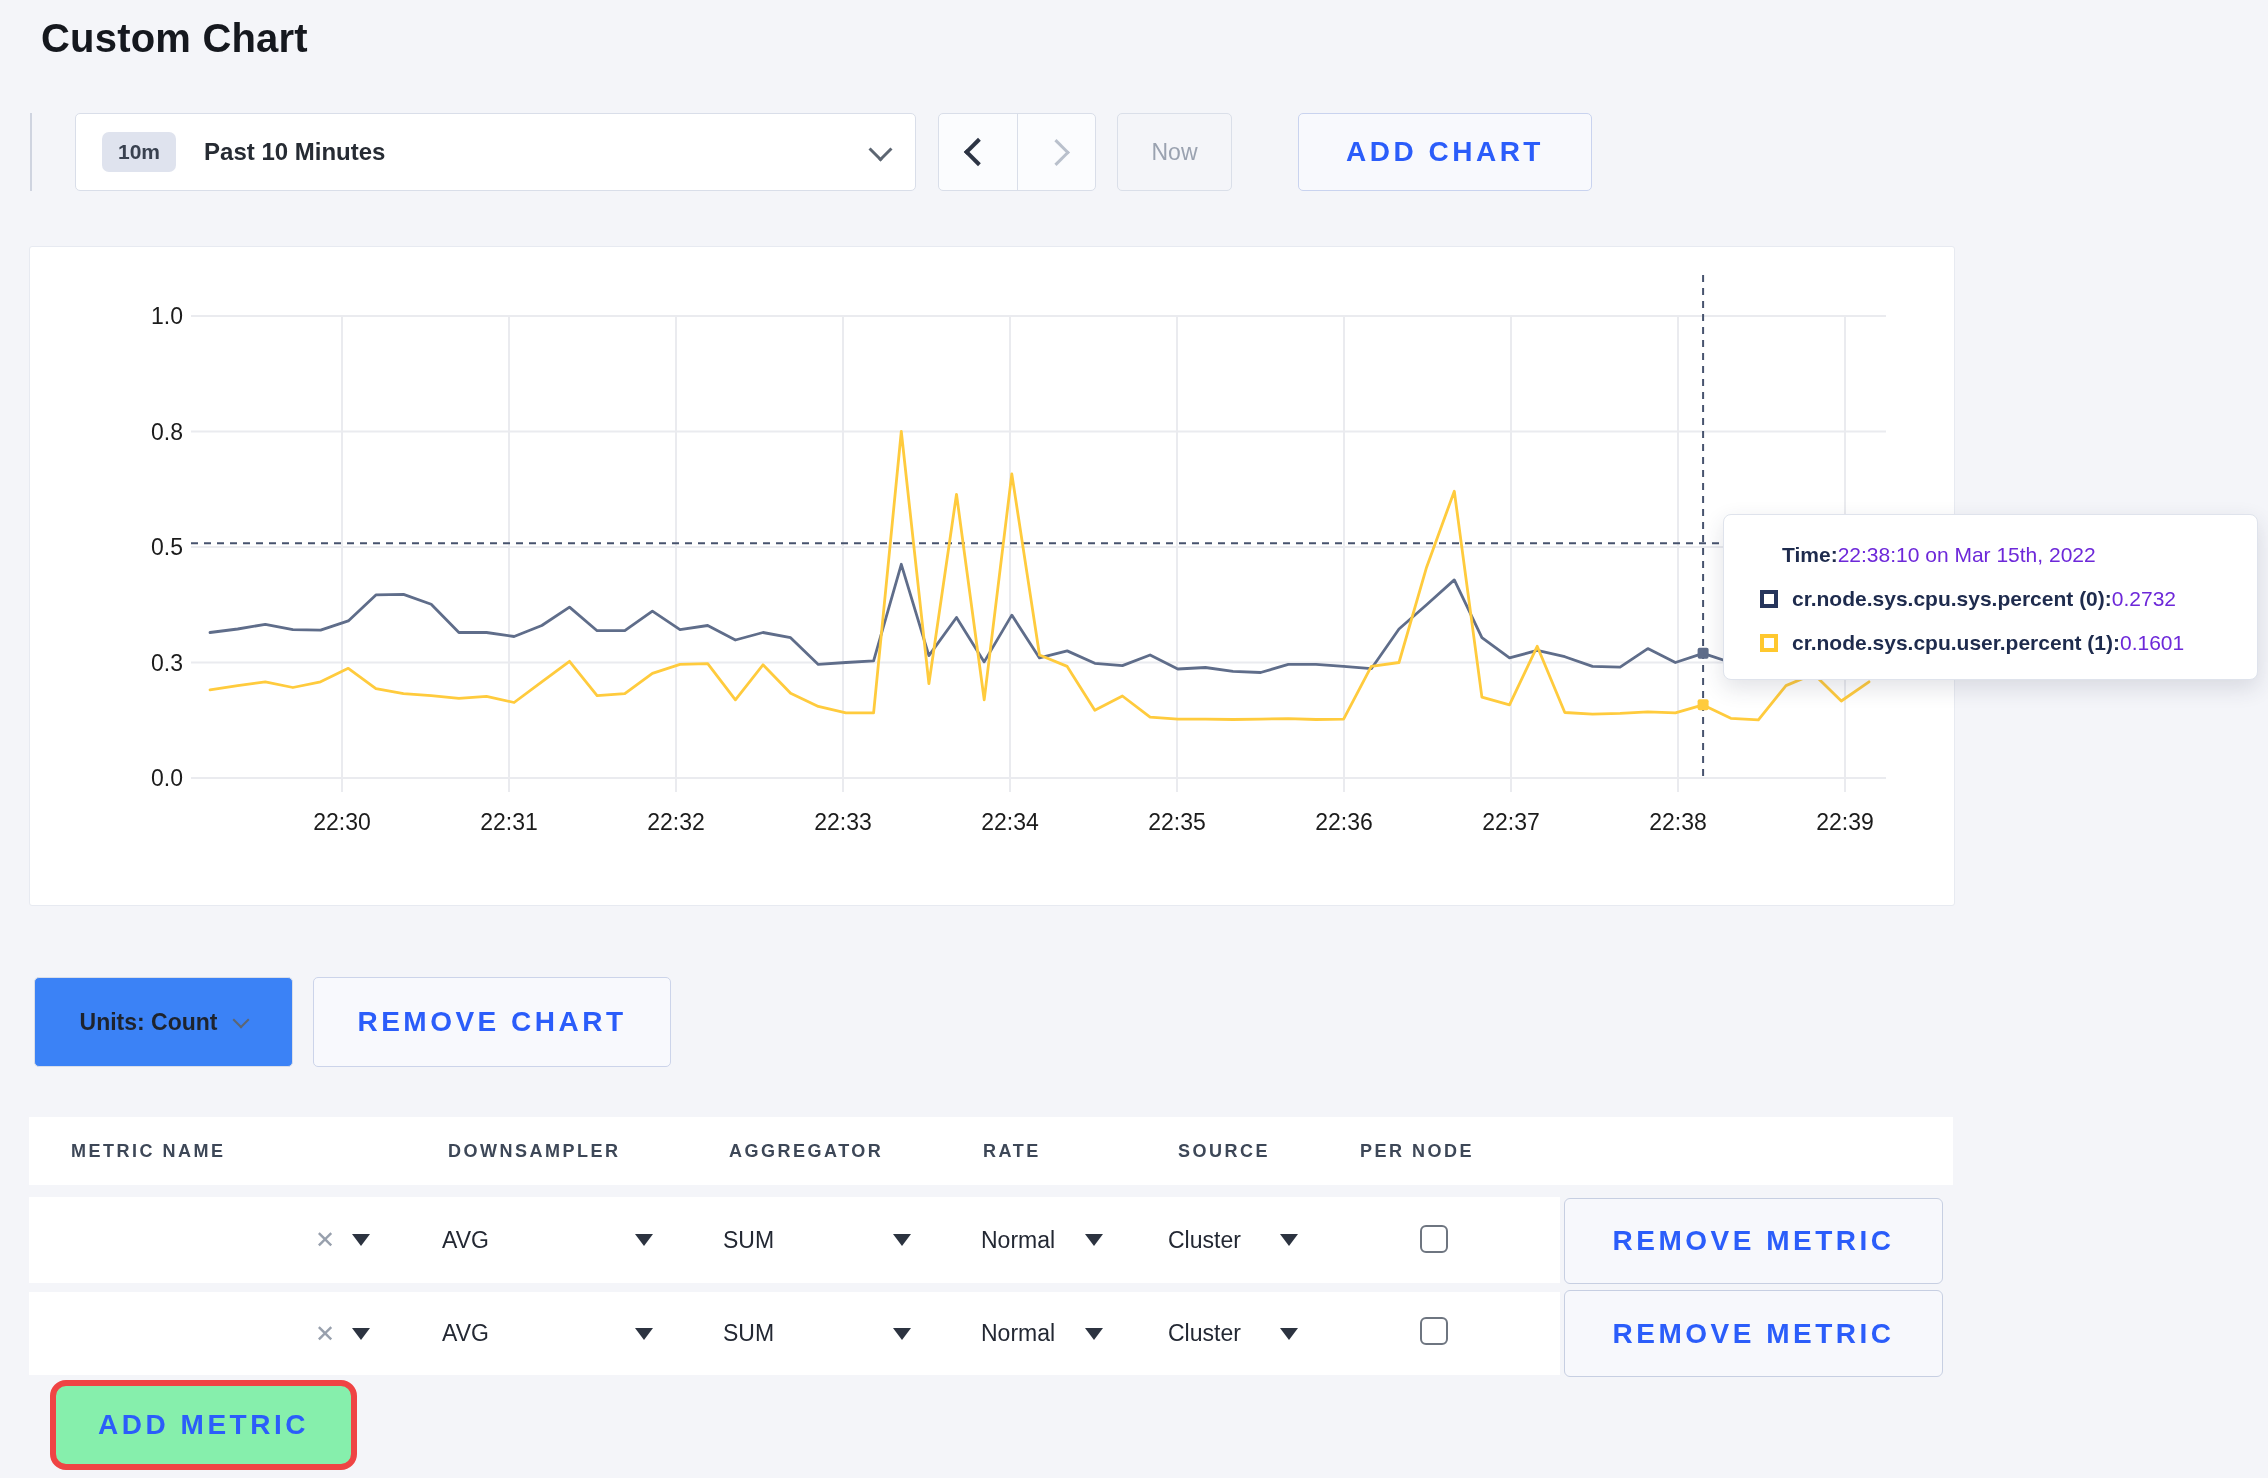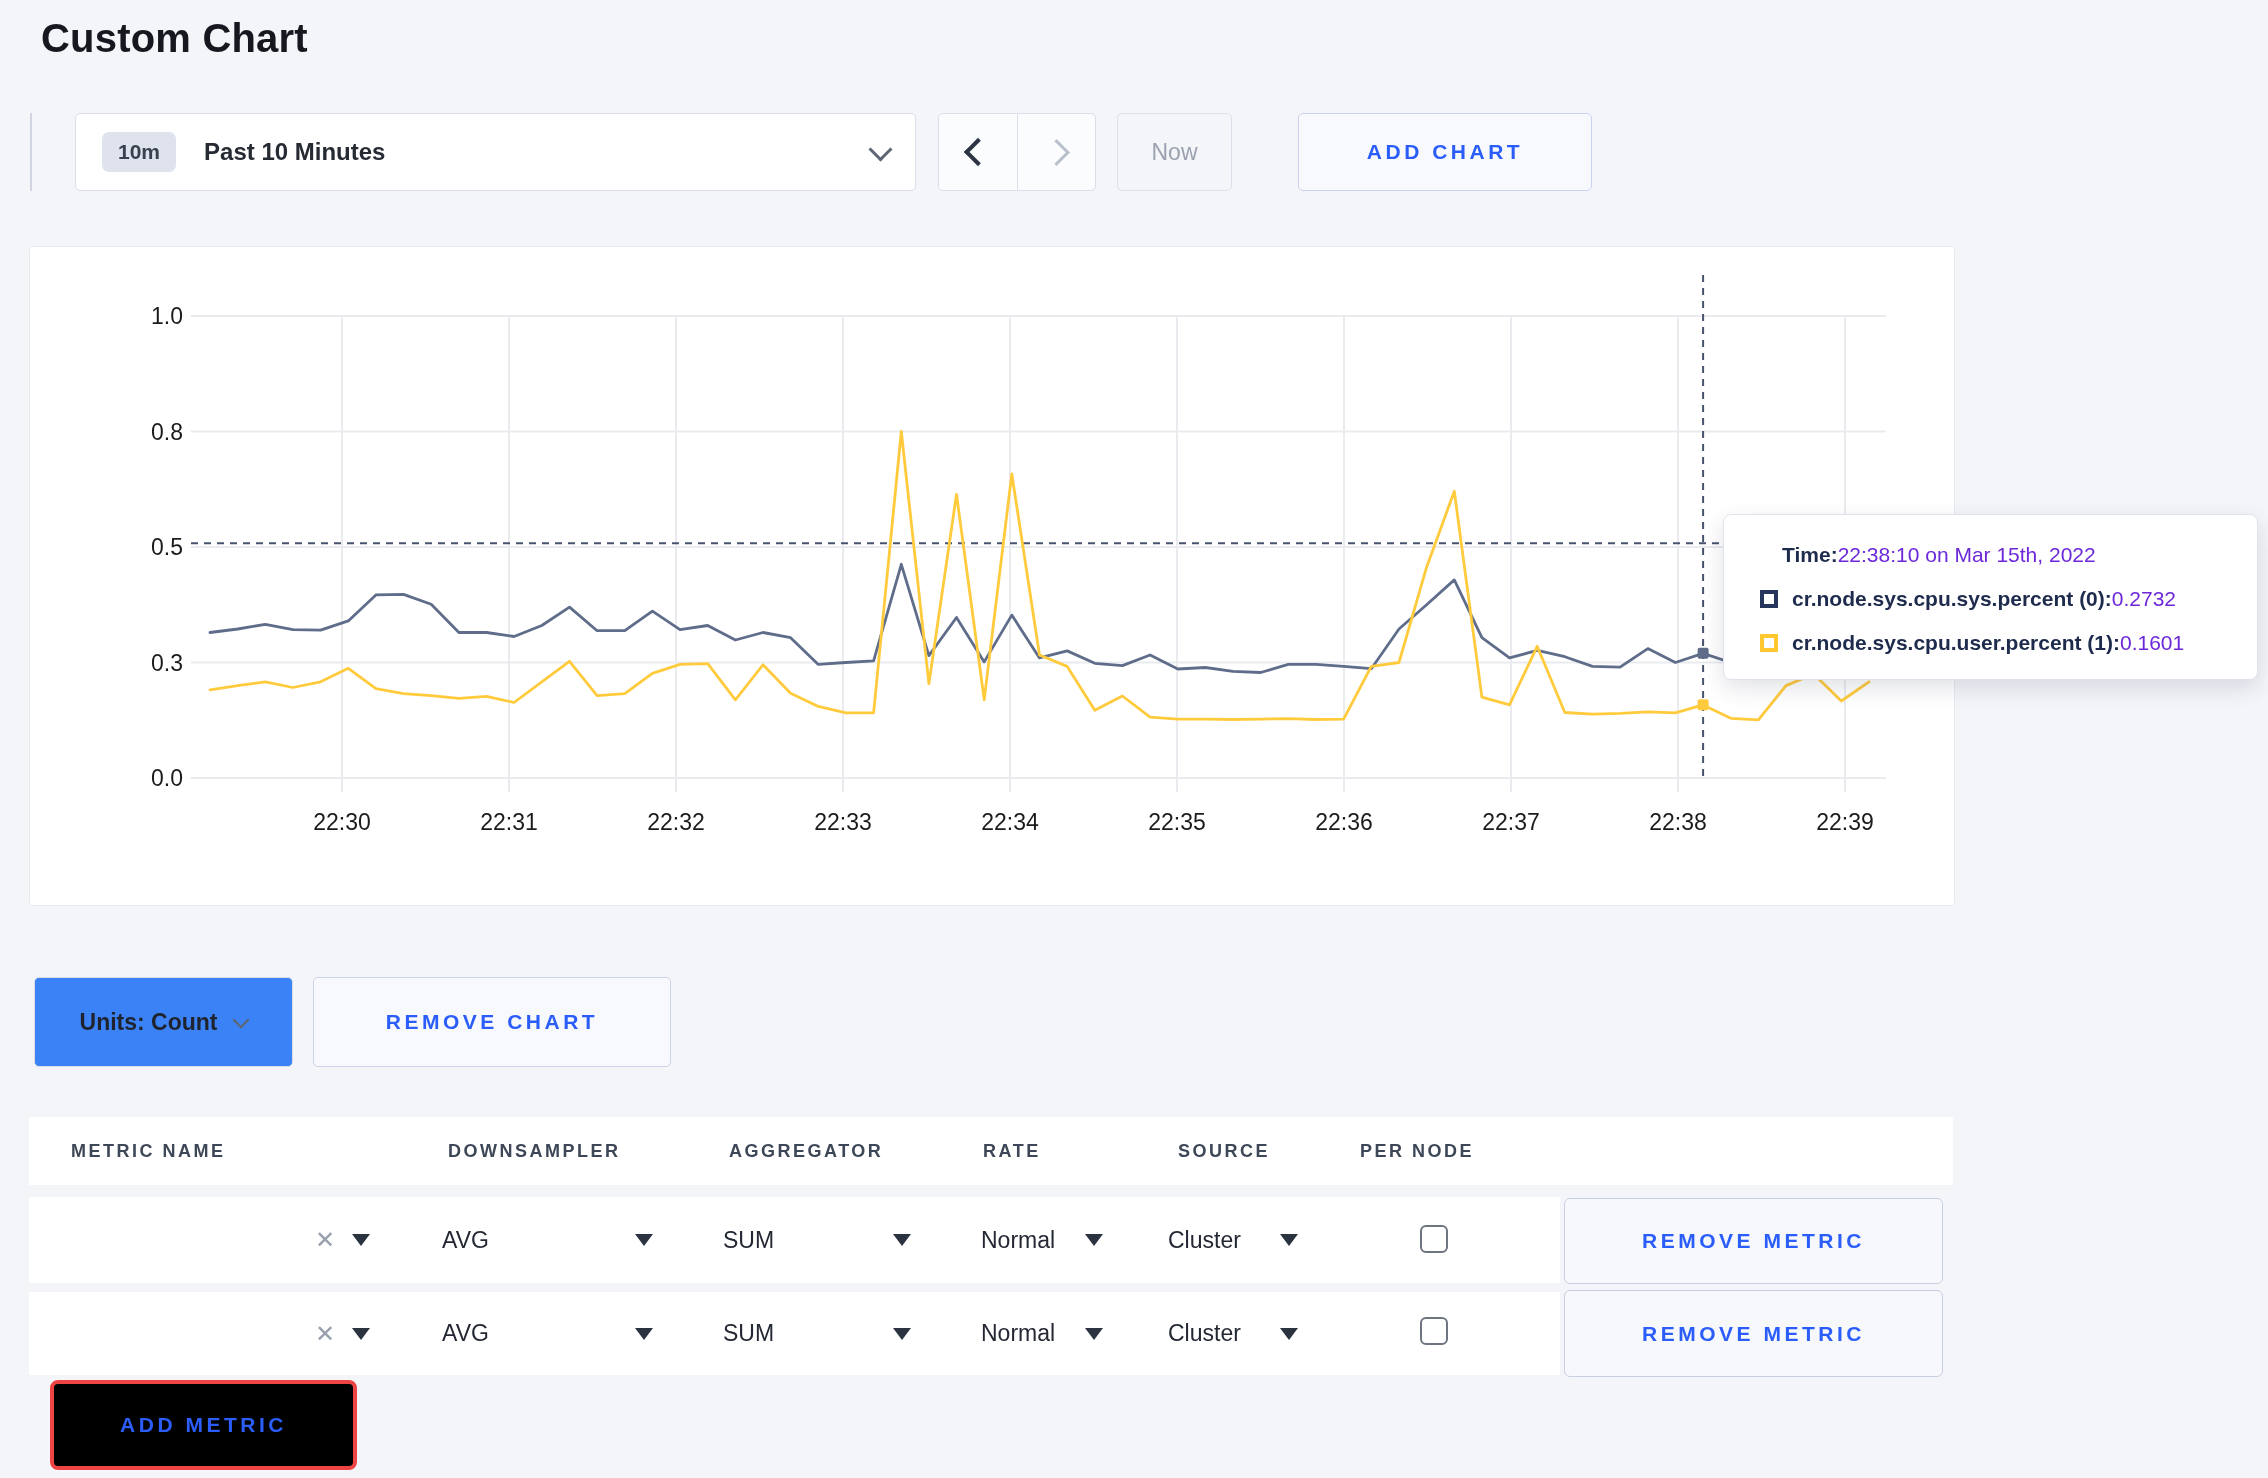--- a/index.html
+++ b/index.html
@@ -24,21 +24,21 @@
   .nav-group{left:938px;top:113px;width:158px;height:78px;background:#fbfcfe;border:1px solid #d9dee9;
     border-radius:5px;display:flex;box-sizing:border-box;}
   .nav-half{flex:1;display:flex;align-items:center;justify-content:center;cursor:pointer;}
   .nav-half + .nav-half{border-left:1px solid #d9dee9;}
   .chev-left{width:16px;height:16px;border-left:4px solid #2c3444;border-bottom:4px solid #2c3444;transform:rotate(45deg);}
   .chev-right{width:16px;height:16px;border-right:3px solid #b9c0cc;border-top:3px solid #b9c0cc;transform:rotate(45deg);}
   .now-btn{left:1117px;top:113px;width:115px;height:78px;border:1px solid #dadfe9;border-radius:5px;
     display:flex;align-items:center;justify-content:center;font-size:23px;color:#9aa2b0;cursor:pointer;box-sizing:border-box;}
   .blue-btn{
     display:flex;align-items:center;justify-content:center;cursor:pointer;box-sizing:border-box;
-    color:#2b5dfa;font-weight:bold;letter-spacing:3.5px;font-size:21px;border-radius:5px;
+    color:#2b5dfa;font-weight:bold;letter-spacing:3.5px;font-size:28px;border-radius:5px;
   }
   .add-chart-btn{left:1298px;top:113px;width:294px;height:78px;background:#f8f9fd;border:1px solid #c9d3ef;}
   
   .chart-card{left:29px;top:246px;width:1924px;height:658px;background:#fff;border:1px solid #e7eaf1;border-radius:3px;}
   .chart-svg{position:absolute;left:0;top:0;}
   
   .tooltip{
     left:1723px;top:514px;width:535px;height:166px;background:#fff;border:1px solid #dfe3ec;border-radius:8px;
     box-shadow:0 8px 22px rgba(40,50,80,.14);z-index:20;box-sizing:border-box;padding:18px 0 0 0;
     font-size:21px;color:#1e2b4d;
@@ -63,21 +63,21 @@
       font-size:18px;font-weight:600;letter-spacing:2.5px;color:#3d4757;}
   .cell{position:absolute;top:0;height:100%;display:flex;align-items:center;font-size:23px;color:#232833;}
   .x-icon{color:#98a0ad;font-size:24px;}
   .caret{width:0;height:0;border-left:9px solid transparent;border-right:9px solid transparent;
          border-top:12px solid #2c3340;display:inline-block;}
   .checkbox{width:28px;height:28px;background:#fff;border:2px solid #6e7580;border-radius:6px;box-sizing:border-box;cursor:pointer;}
   .cb1{left:1420px;top:1225px;}
   .cb2{left:1420px;top:1317px;}
   .remove-metric-1{left:1564px;top:1198px;width:379px;height:86px;background:#f7f8fc;border:1px solid #c7cfe2;border-radius:6px;}
   .remove-metric-2{left:1564px;top:1290px;width:379px;height:87px;background:#f7f8fc;border:1px solid #c7cfe2;border-radius:6px;}
-  .add-metric-btn{left:50px;top:1380px;width:307px;height:90px;background:#000000;border:4px solid #ef4444;border-radius:8px;}
+  .add-metric-btn{left:50px;top:1380px;width:307px;height:90px;background:#86efac;border:6px solid #ef4444;border-radius:16px;}
 </style>
 </head>
 <body>
 
 <div class="abs page-title">Custom Chart</div>
 
 <div class="abs left-rule"></div>
 <div class="abs time-select">
   <span class="range-badge">10m</span>
   <span class="range-label">Past 10 Minutes</span>

